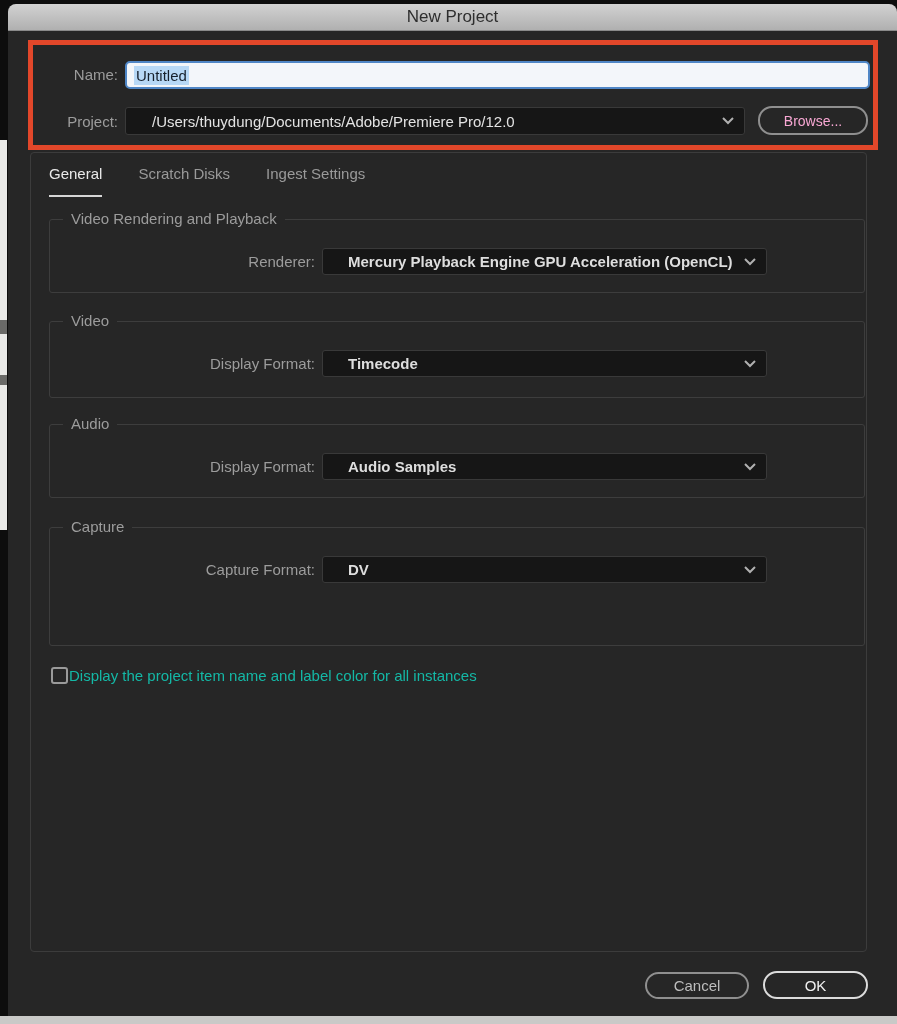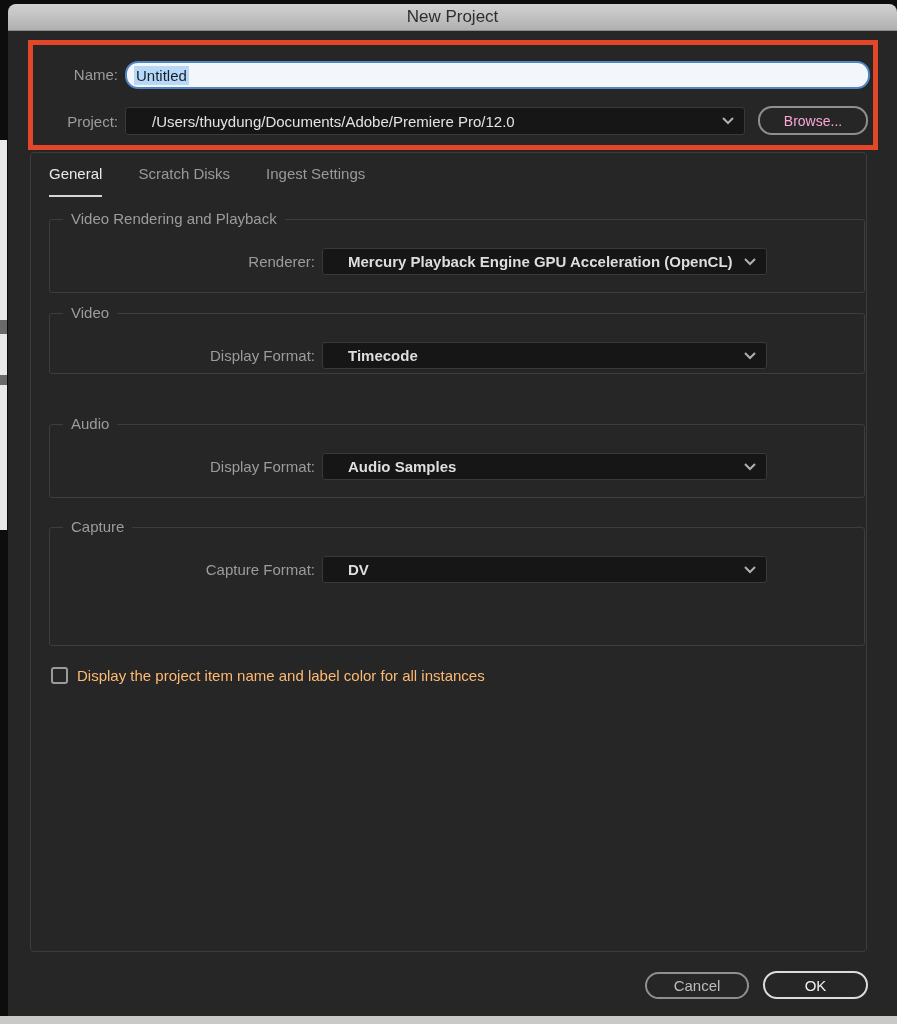--- a/index.html
+++ b/index.html
@@ -33,21 +33,21 @@
   .annotation-rect {
     position:absolute; left:20px; top:36px; width:850px; height:110px;
     border:5px solid #e2472a; pointer-events:none;
   }
 
   .row-label { position:absolute; color:#9c9c9c; font-size:15px; text-align:right; }
 
   
   .name-input {
     position:absolute; left:117px; top:57px; width:745px; height:28px;
-    background:#f3f6fa; border:2px solid #4f86c6; border-radius:13px;
+    background:#f3f6fa; border:2px solid #4f86c6; border-radius:5px;
     display:flex; align-items:center; padding-left:7px;
     font-size:15px; color:#16202c;
   }
   .name-input .selected-text { background:#b7d8f6; padding:1px 2px; }
 
   
   .dropdown {
     background:#161616; border:1px solid #393939; border-radius:3px;
     display:flex; align-items:center;
     color:#e3e3e3; font-size:15px;
@@ -74,34 +74,34 @@
   
   .groupbox {
     position:absolute; left:18px; width:816px;
     border:1px solid #3d3d3d; border-radius:3px;
   }
   .groupbox .legend {
     position:absolute; top:-10px; left:13px; background:#262626;
     padding:0 8px; color:#9c9c9c; font-size:15px; white-space:nowrap;
   }
   .gb-1 { top:66px;  height:74px; }
-  .gb-2 { top:160px; height:61px; }
+  .gb-2 { top:168px; height:77px; }
   .gb-3 { top:271px; height:74px; }
   .gb-4 { top:374px; height:119px; }
   .gb-row-label { position:absolute; left:0; width:265px; top:33px; color:#9c9c9c; font-size:15px; text-align:right; }
   .gb-dropdown { position:absolute; left:272px; top:28px; width:445px; height:27px; font-weight:bold; color:#dedede; }
   .gb-dropdown .dd-text { padding-left:25px; }
 
   
   .checkbox-row { position:absolute; left:20px; top:514px; display:flex; align-items:center; }
   .checkbox-box {
     width:17px; height:17px; border:2px solid #9a9a9a; border-radius:3px;
     background:transparent; flex:none;
   }
-  .checkbox-label { margin-left:9px; color:#fdba74; font-size:15px; }
+  .checkbox-label { margin-left:1px; color:#14b8a6; font-size:15px; }
 
   
   .cancel-btn { left:637px; top:968px; width:104px; height:27px; border:2px solid #8f8f8f; color:#bdbdbd; font-size:15px; }
   .ok-btn     { left:755px; top:967px; width:105px; height:28px; border:2px solid #dcdcdc; color:#f0f0f0; font-size:15px;justify-content:center; }
 </style>
 </head>
 <body>
 
 <div class="bottom-strip"></div>
 <div class="left-sliver">

